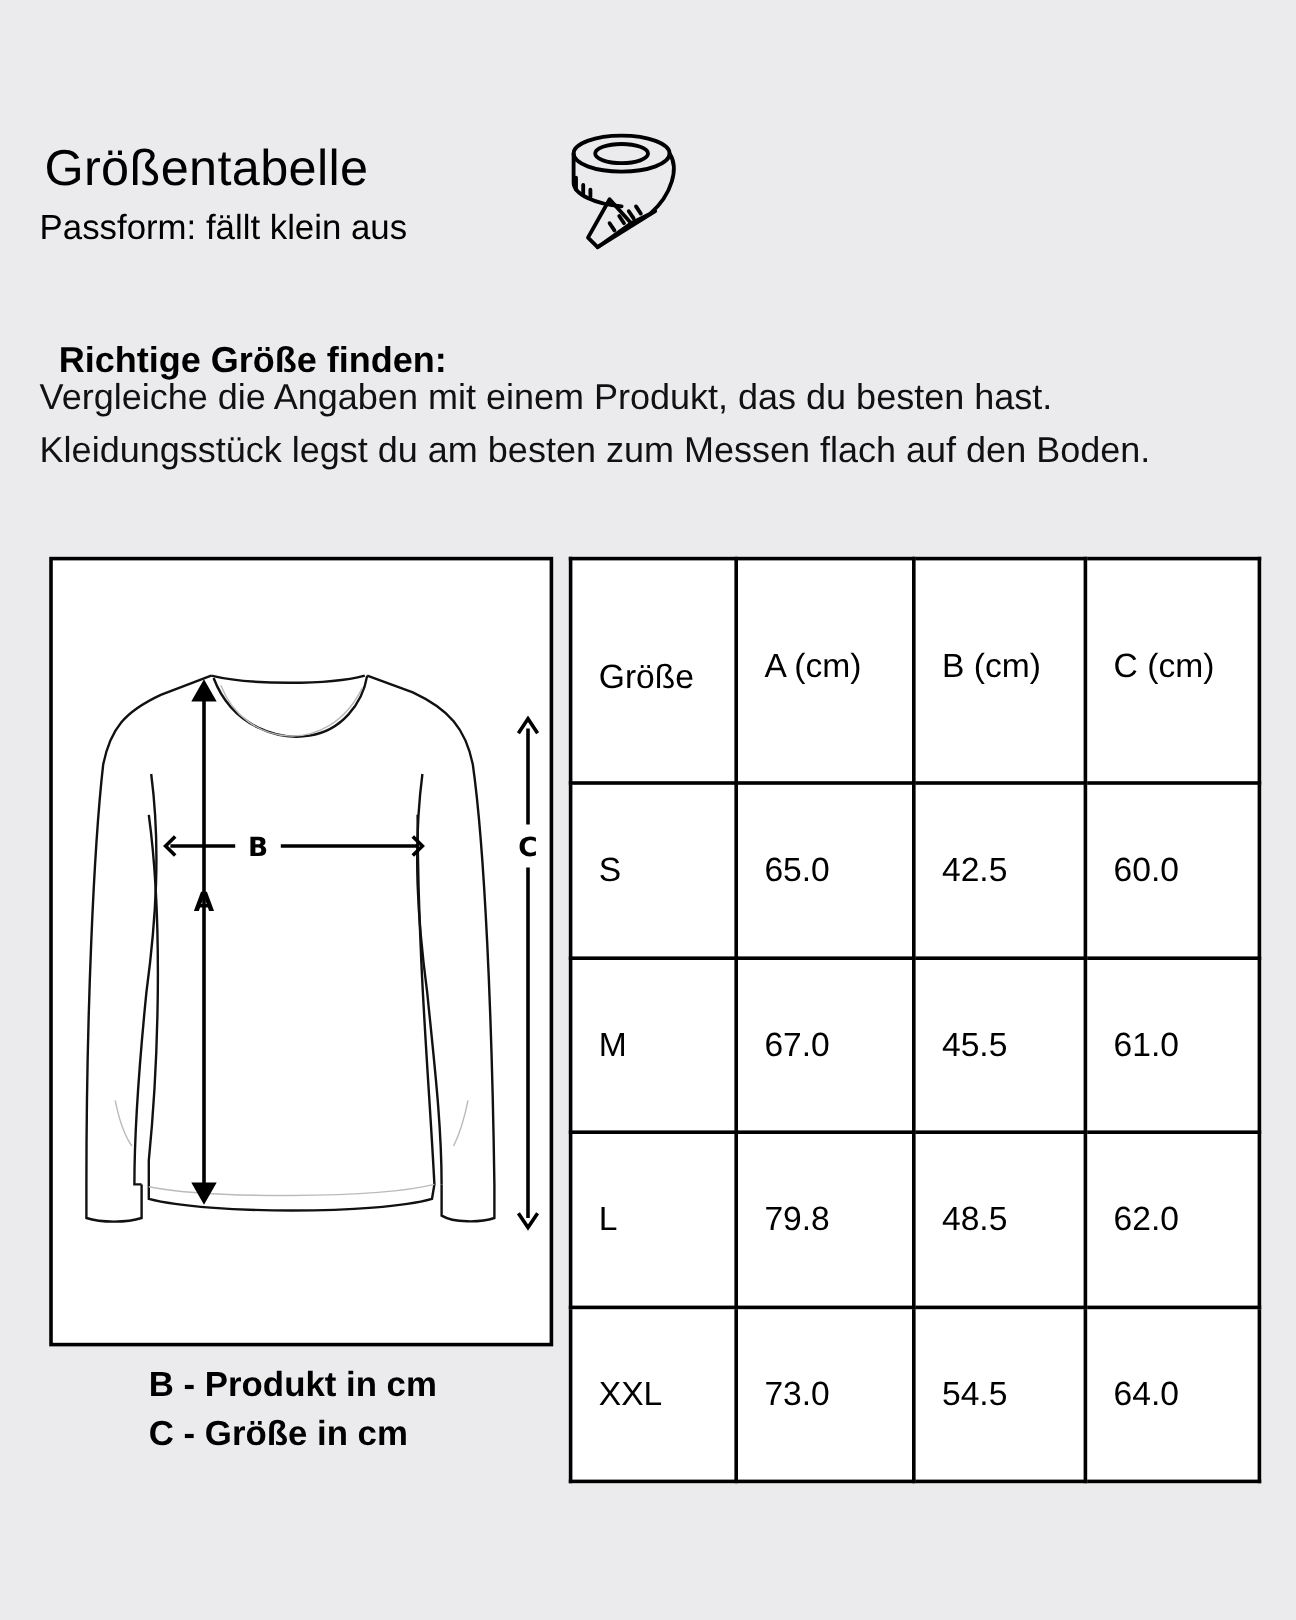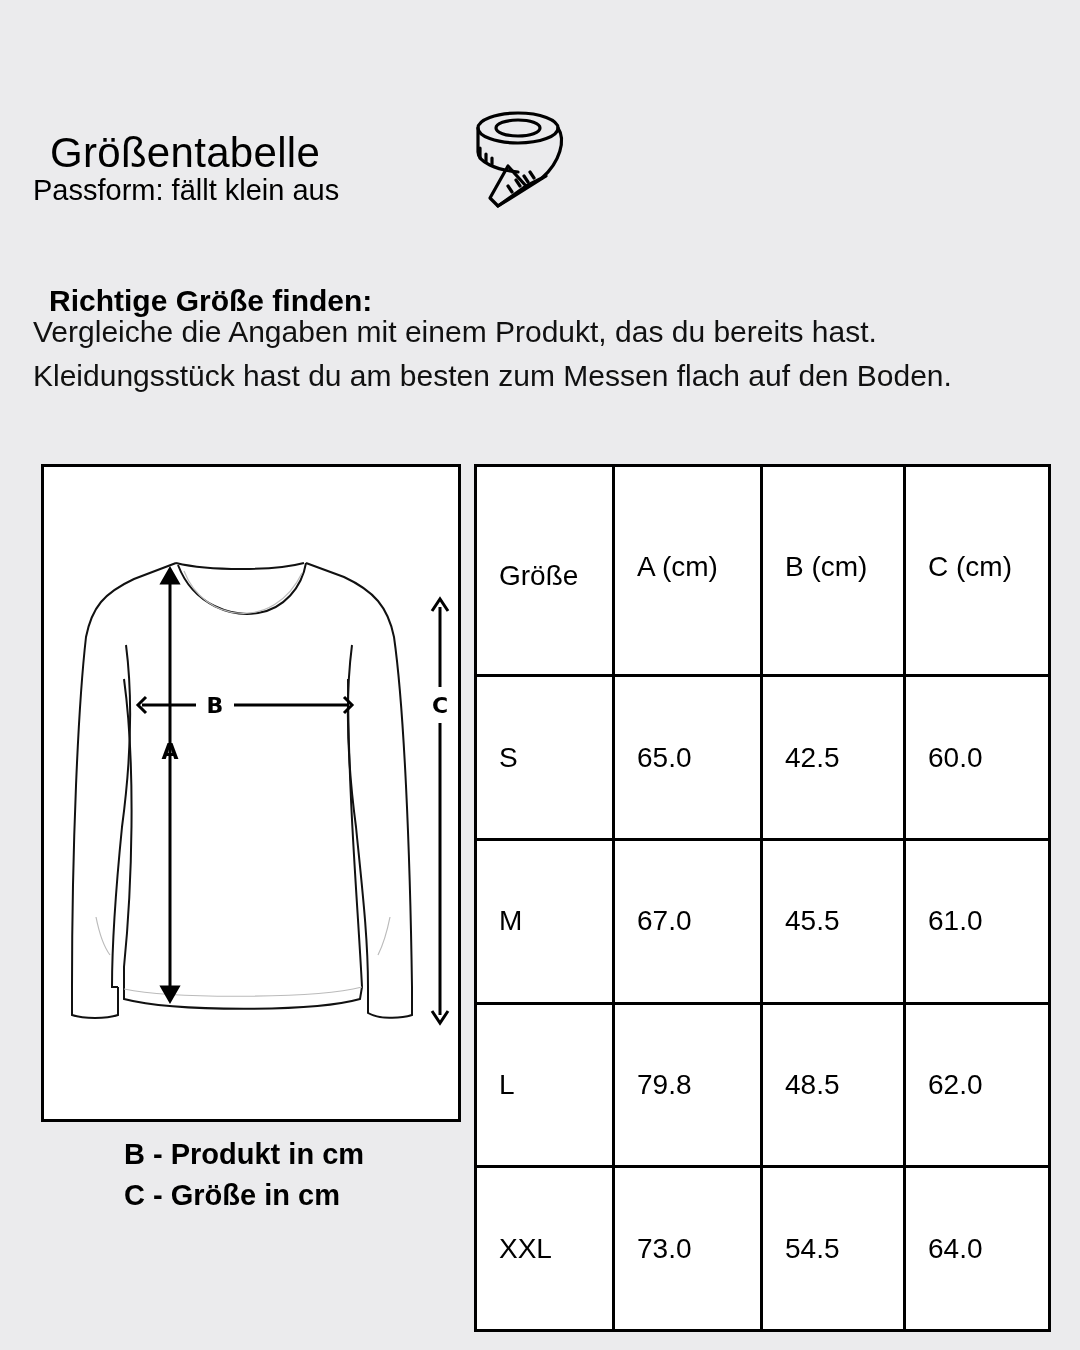--- a/index.html
+++ b/index.html
@@ -7,21 +7,21 @@
     width: 1080px; height: 1350px;
     background: #ebebed;
     font-family: "Liberation Sans", "DejaVu Sans", sans-serif;
     color: #000;
     position: relative;
     overflow: hidden;
   }
   .title {
     position: absolute; left: 33px; top: 112px;
     font-size: 42px; font-weight: 500; letter-spacing: 0.3px;
-    margin: 17px;
+    margin: 4px;
   }
   .subtitle {
     position: absolute; left: 33px; top: 174px;
     font-size: 29px; margin: 0;
   }
   .tape-icon {
     position: absolute; left: 468px; top: 106px;
     width: 100px; height: 108px;
   }
   .howto-heading {
@@ -41,21 +41,21 @@
     border: 3px solid #000;
   }
   .illustration svg { width: 100%; height: 100%; display: block; }
   .legend {
     position: absolute; left: 124px; top: 1134px;
     font-size: 29px; font-weight: bold; line-height: 41px;
   }
   .legend div { white-space: nowrap; }
   table.size-table {
     position: absolute; left: 474px; top: 464px;
-    width: 574px; height: 868px;
+    width: 574px; height: 772px;
     border-collapse: collapse;
     background: #fff;
     border: 3px solid #000;
     table-layout: fixed;
   }
   .size-table td, .size-table th {
     border: 3px solid #000;
     font-size: 28px; font-weight: normal;
     text-align: left; padding: 0 0 0 22px;
     vertical-align: middle;
@@ -74,21 +74,21 @@
   <ellipse cx="50" cy="22" rx="22" ry="8"></ellipse>
   <path d="M10 22 L10 46 C10 56 28 64 50 66"></path>
   <path d="M90 22 C98 34 92 56 74 72"></path>
   <path d="M12 42 L12 52 M18 48 L18 56 M24 52 L24 58"></path>
   <path d="M40 60 L58 80 L30 100 L22 92 Z"></path>
   <path d="M58 80 L74 72 M30 100 L78 70 L74 72"></path>
   <path d="M44 86 L40 80 M52 80 L48 74 M60 76 L56 70 M66 72 L62 66"></path>
 </svg>
 
 <p class="howto-heading">Richtige Größe finden:</p>
-<p class="howto-body">Vergleiche die Angaben mit einem Produkt, das du bereits hast. Kleidungsstück hast du am besten zum Messen flach auf den Boden.</p>
+<p class="howto-body">Vergleiche die Angaben mit einem Produkt, das du besten hast. Kleidungsstück legst du am besten zum Messen flach auf den Boden.</p>
 
 <div class="illustration">
   <svg viewBox="0 0 414 652">
     <g fill="none" stroke="#111" stroke-width="2">
       <path d="M132 96 C165 104 230 104 260 96"></path>
       <path d="M134 98 C150 140 190 150 214 146 C240 142 258 120 262 96"></path>
       <path d="M132 96 L90 112 C60 126 48 140 42 170 C34 240 28 380 28 520 L28 548 C40 552 62 552 74 548 L74 520"></path>
       <path d="M262 96 L300 110 C330 124 344 140 350 170 C360 240 366 380 368 520 L368 548 C356 552 334 552 324 546 L324 520"></path>
       <path d="M82 178 C90 240 86 300 78 360 C72 420 68 470 68 520 L74 520"></path>
       <path d="M308 178 C300 240 304 300 312 360 C318 420 324 470 324 520"></path>

